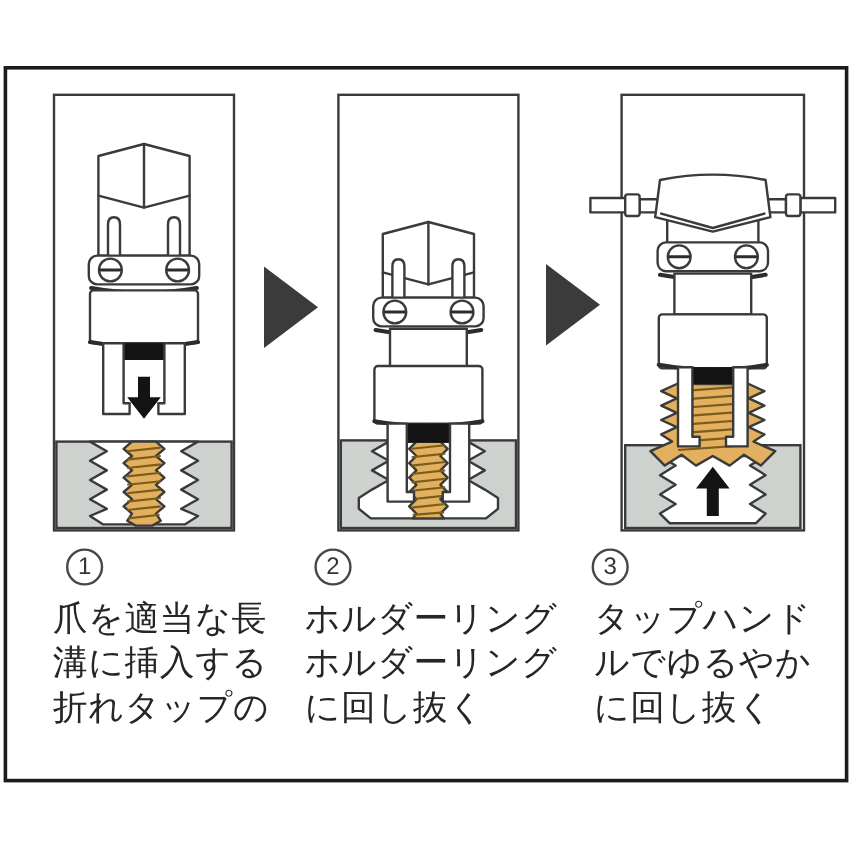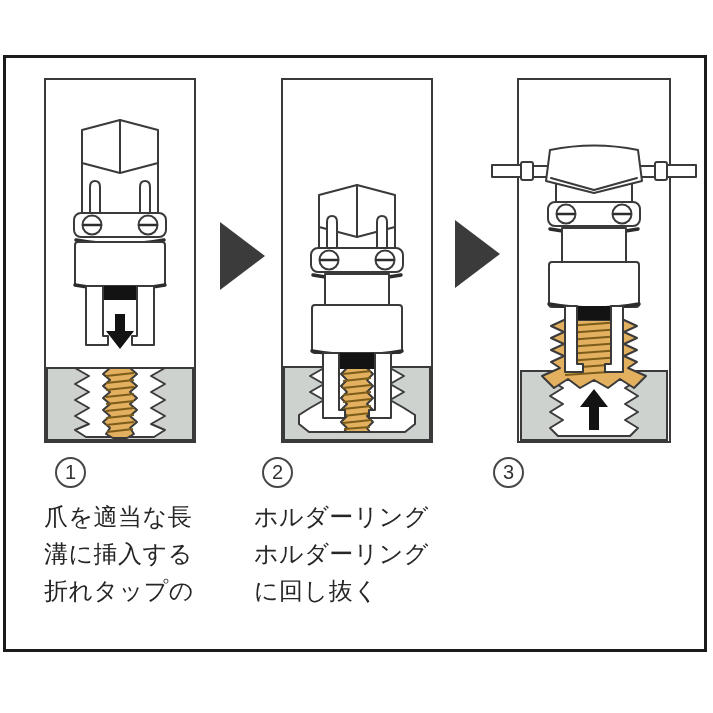--- a/index.html
+++ b/index.html
@@ -7,21 +7,21 @@
         font-family:"Liberation Sans","DejaVu Sans",sans-serif;}
   .outer-box{position:absolute;left:3px;top:55px;width:704px;height:597px;
              border:3px solid var(--border-black,#1b1b1b);box-sizing:border-box;background:#fff;}
   .panel{position:absolute;top:20px;width:152px;height:365px;border:2px solid #3a3a3a;
          background:#fff;box-sizing:border-box;}
   svg.illus{position:absolute;left:0;top:0;width:148px;height:361px;overflow:visible;}
   .next-arrow{position:absolute;width:46px;height:68px;}
   .badge{position:absolute;top:399px;width:31px;height:31px;border:2px solid #474747;
          border-radius:50%;box-sizing:border-box;display:flex;align-items:center;
          justify-content:center;font-size:20px;color:#333;background:#fff;}
-  .caption{position:absolute;top:440px;font-size:24px;line-height:37px;color:#262626;
+  .caption{position:absolute;top:440px;font-size:29px;line-height:37px;color:#262626;
            letter-spacing:.5px;white-space:nowrap;}
   .cap-line{display:block;}
   
   .metal{fill:var(--metal-white,#fff);stroke:var(--outline,#3a3a3a);stroke-width:2;stroke-linejoin:round;}
   .line{fill:none;stroke:var(--outline,#3a3a3a);stroke-width:2;stroke-linejoin:round;stroke-linecap:round;}
   .thick{fill:none;stroke:#2c2c2c;stroke-width:3.5;stroke-linecap:round;}
   .slot{stroke:#2c2c2c;stroke-width:2.4;stroke-linecap:round;}
   .inkfill{fill:var(--ink,#111);stroke:none;}
   .gold{fill:var(--tap-gold,#e2b05e);stroke:var(--outline,#3a3a3a);stroke-width:2;stroke-linejoin:round;}
   .goldline line{stroke:var(--tap-stripe,#7c5c1a);stroke-width:1.8;}
@@ -186,15 +186,20 @@
     <div class="caption" style="left:38px">
       <span class="cap-line">爪を適当な長</span>
       <span class="cap-line">溝に挿入する</span>
       <span class="cap-line">折れタップの</span>
     </div>
     <div class="caption" style="left:248px">
       <span class="cap-line">ホルダーリング</span>
       <span class="cap-line">ホルダーリング</span>
       <span class="cap-line">に回し抜く</span>
     </div>
+    <div class="caption" style="left:489px">
+      <span class="cap-line">タップハンド</span>
+      <span class="cap-line">ルでゆるやか</span>
+      <span class="cap-line">に回し抜く</span>
+    </div>
 
   </div>
 </div>
 
 </body></html>

